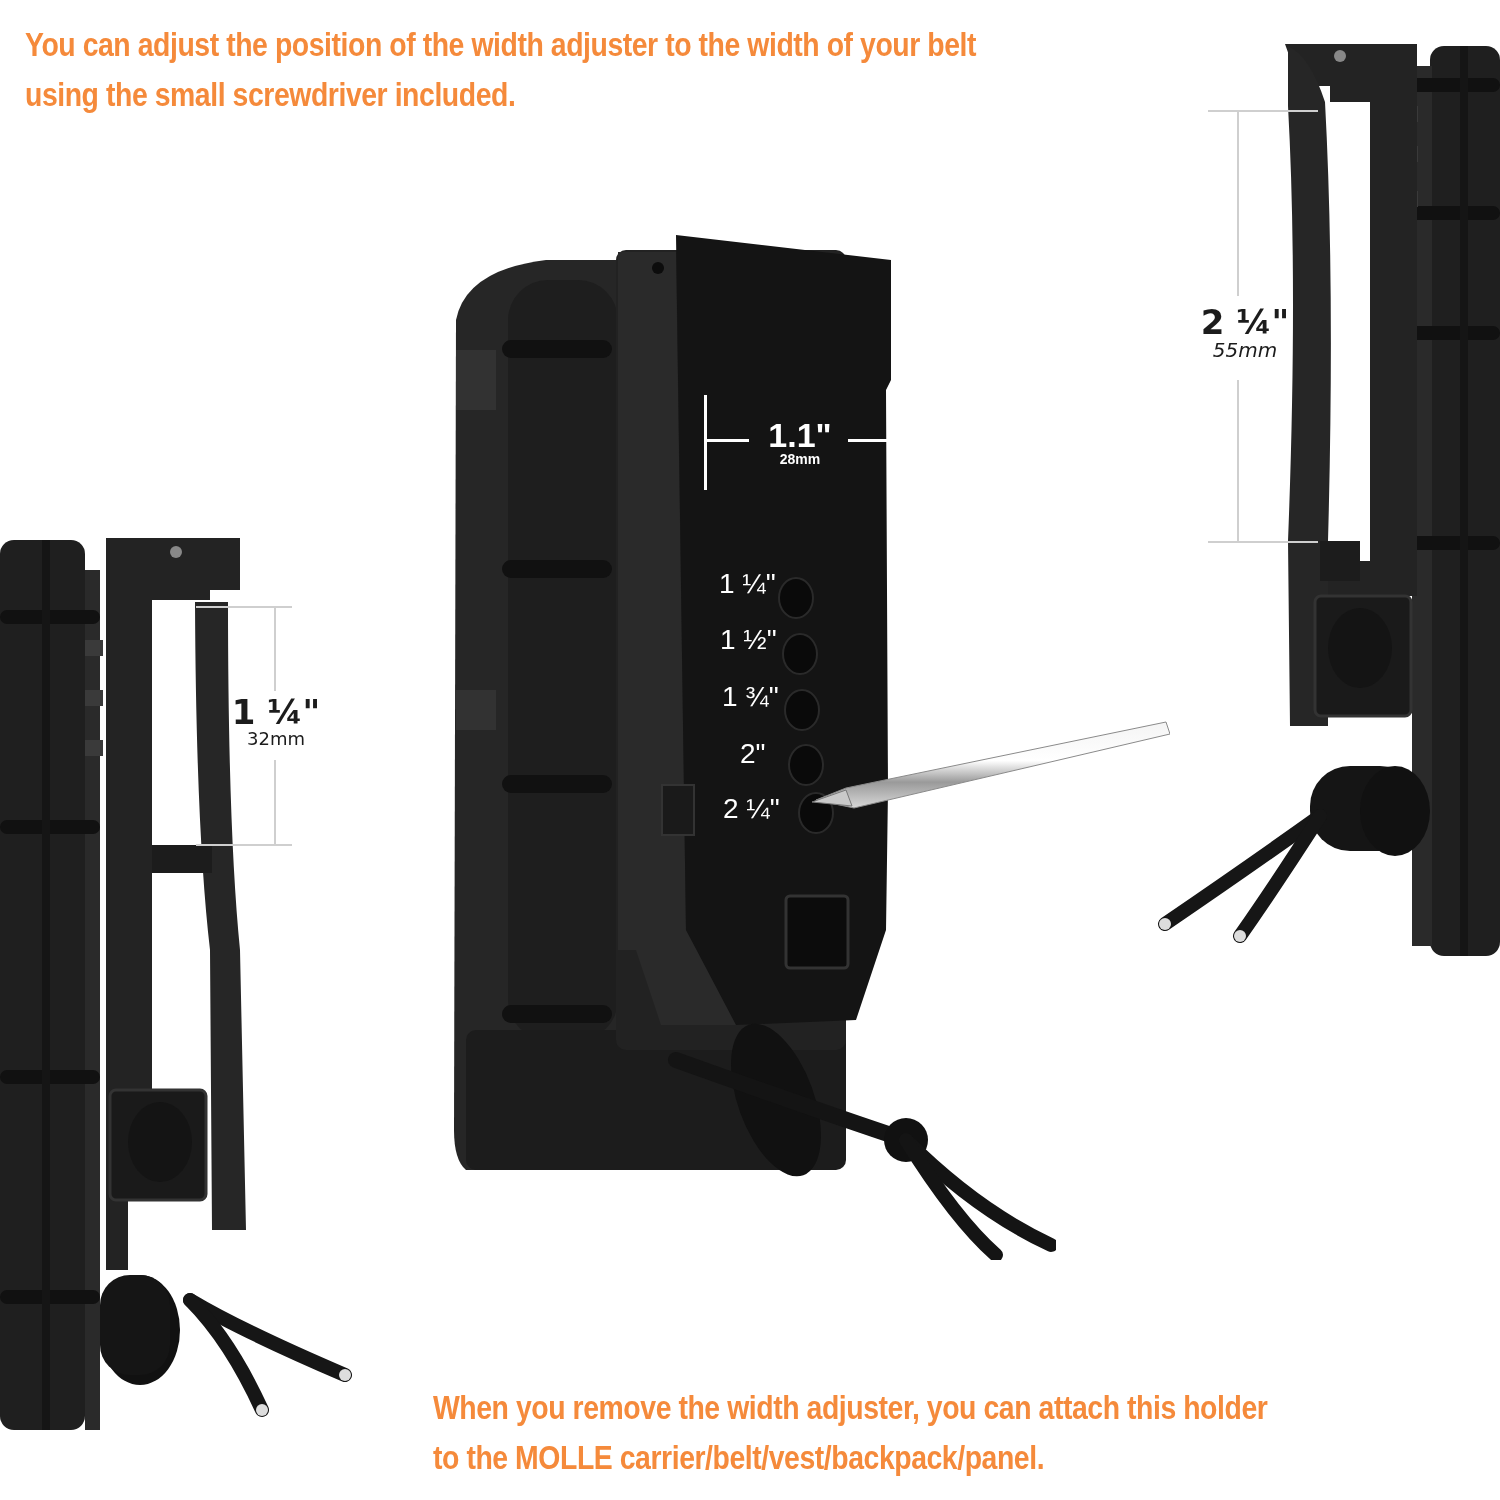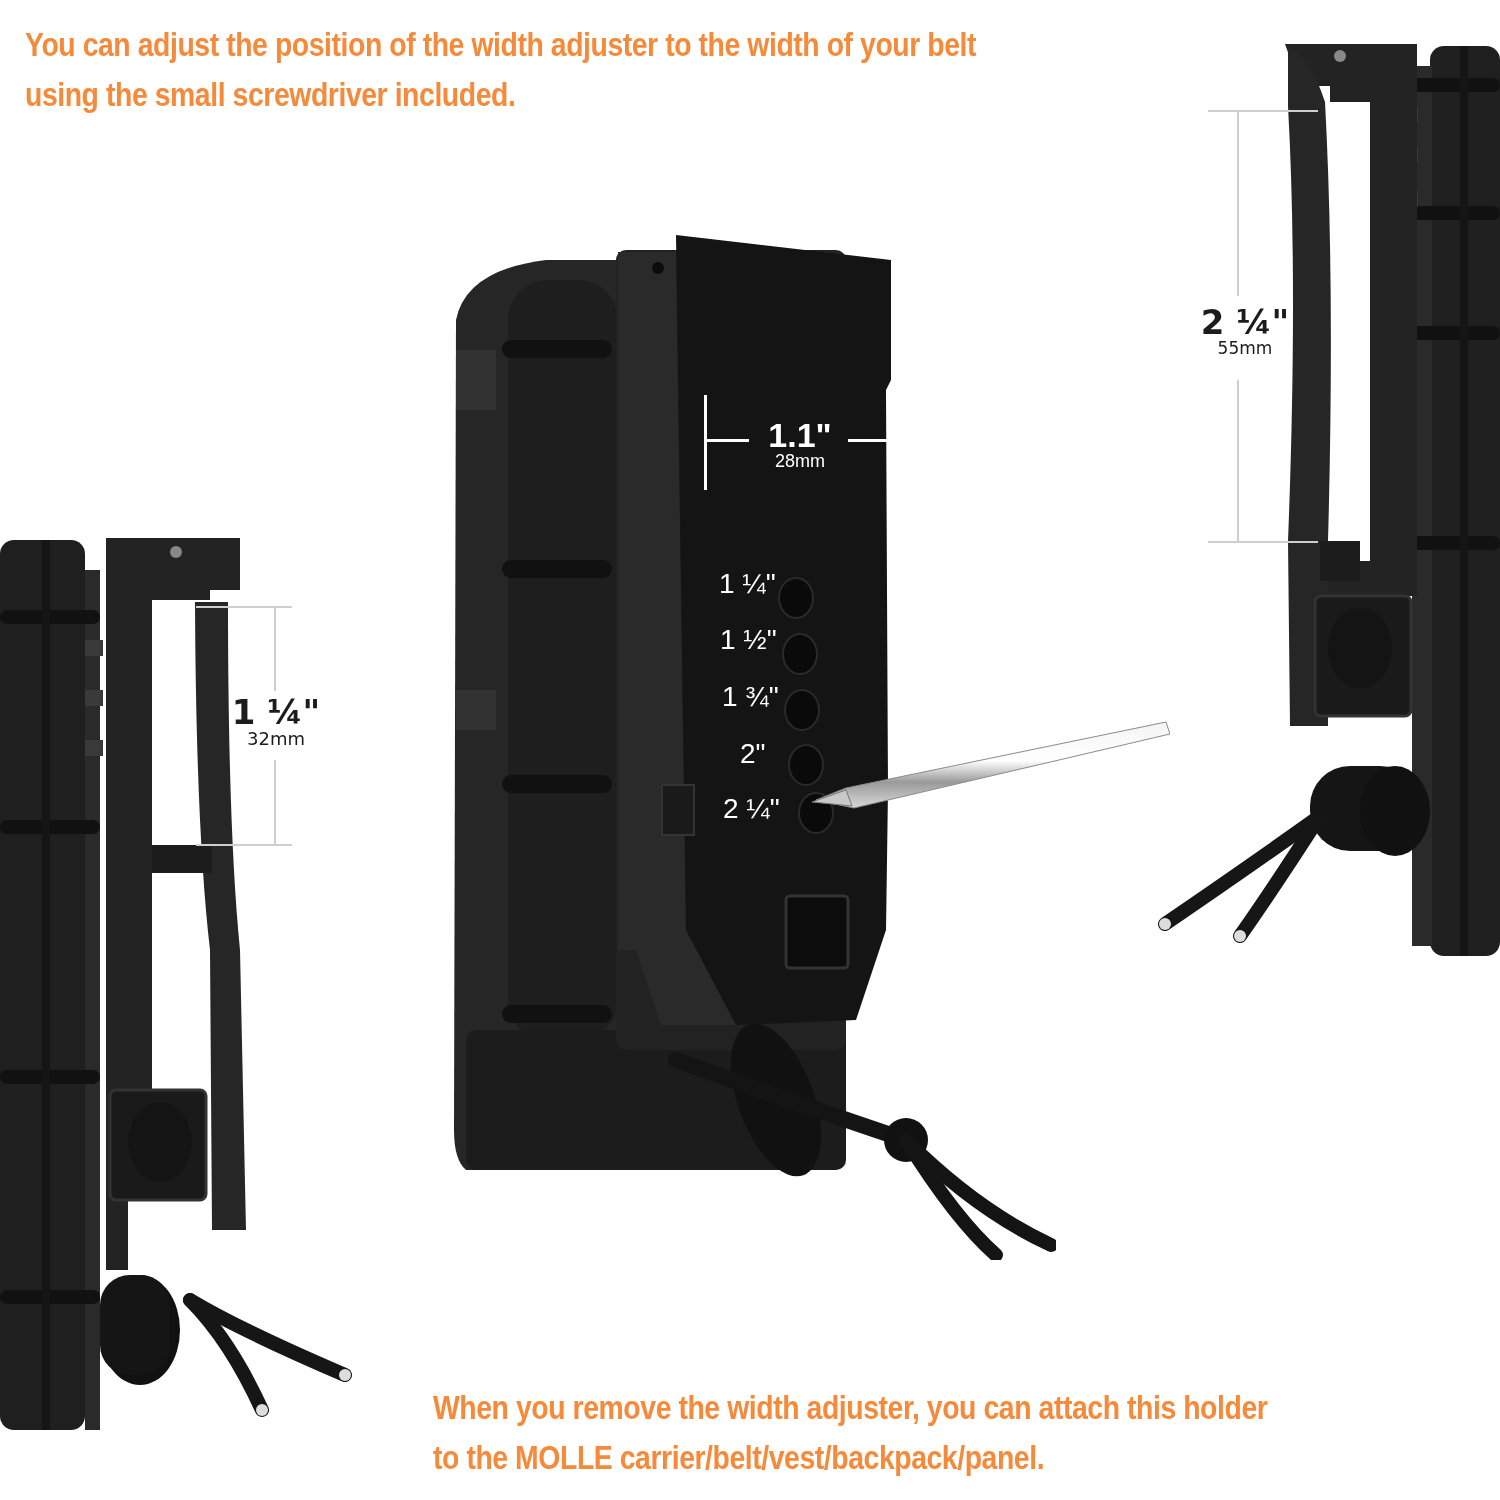--- a/index.html
+++ b/index.html
@@ -153,21 +153,21 @@
     <path d="M6 90 L40 78 L46 94 Z" fill="#c9c9c9" stroke="#777" stroke-width="1"></path>
   </svg>
 </div>
 
 <div class="guide-white" style="left:704px; top:395px; width:3px; height:95px;"></div>
 <div class="guide-white" style="left:887px; top:395px; width:3px; height:95px;"></div>
 <div class="guide-white" style="left:704px; top:439px; width:45px; height:3px;"></div>
 <div class="guide-white" style="left:848px; top:439px; width:42px; height:3px;"></div>
 <div class="dim-label light-label" style="left:755px; top:418px; width:90px;">
   <span class="inch" style="font-size:34px; font-family:'Liberation Sans', sans-serif;">1.1"</span>
-  <span class="mm" style="font-size:18px; font-weight:400; font-family:'Liberation Sans', sans-serif;">28mm</span>
+  <span class="mm" style="font-size:14px; font-weight:700; font-family:'Liberation Sans', sans-serif;">28mm</span>
 </div>
 
 <div class="slot-label" style="left:719px; top:570px;">1 ¼"</div>
 <div class="slot-label" style="left:720px; top:626px;">1 ½"</div>
 <div class="slot-label" style="left:722px; top:683px;">1 ¾"</div>
 <div class="slot-label" style="left:740px; top:740px;">2"</div>
 <div class="slot-label" style="left:723px; top:795px;">2 ¼"</div>
 
 <div class="product" style="left:1140px; top:36px; width:360px; height:920px;">
   <svg viewBox="0 0 360 920">
@@ -201,19 +201,19 @@
     <circle cx="100" cy="900" r="6" fill="#ddd"></circle>
   </svg>
 </div>
 
 <div class="guide" style="left:1208px; top:110px; width:110px; height:2px;"></div>
 <div class="guide" style="left:1208px; top:541px; width:110px; height:2px;"></div>
 <div class="guide" style="left:1237px; top:110px; width:2px; height:186px;"></div>
 <div class="guide" style="left:1237px; top:380px; width:2px; height:163px;"></div>
 <div class="dim-label dark-label" style="left:1190px; top:305px; width:110px;">
   <span class="inch" style="font-size:34px;">2 ¼"</span>
-  <span class="mm" style="font-size:17px;">55mm</span>
+  <span class="mm" style="font-size:20px;font-style:italic;">55mm</span>
 </div>
 
 <div class="caption caption-bottom">
   <span class="line">When you remove the width adjuster, you can attach this holder</span>
   <span class="line">to the MOLLE carrier/belt/vest/backpack/panel.</span>
 </div>
 
 </body></html>

